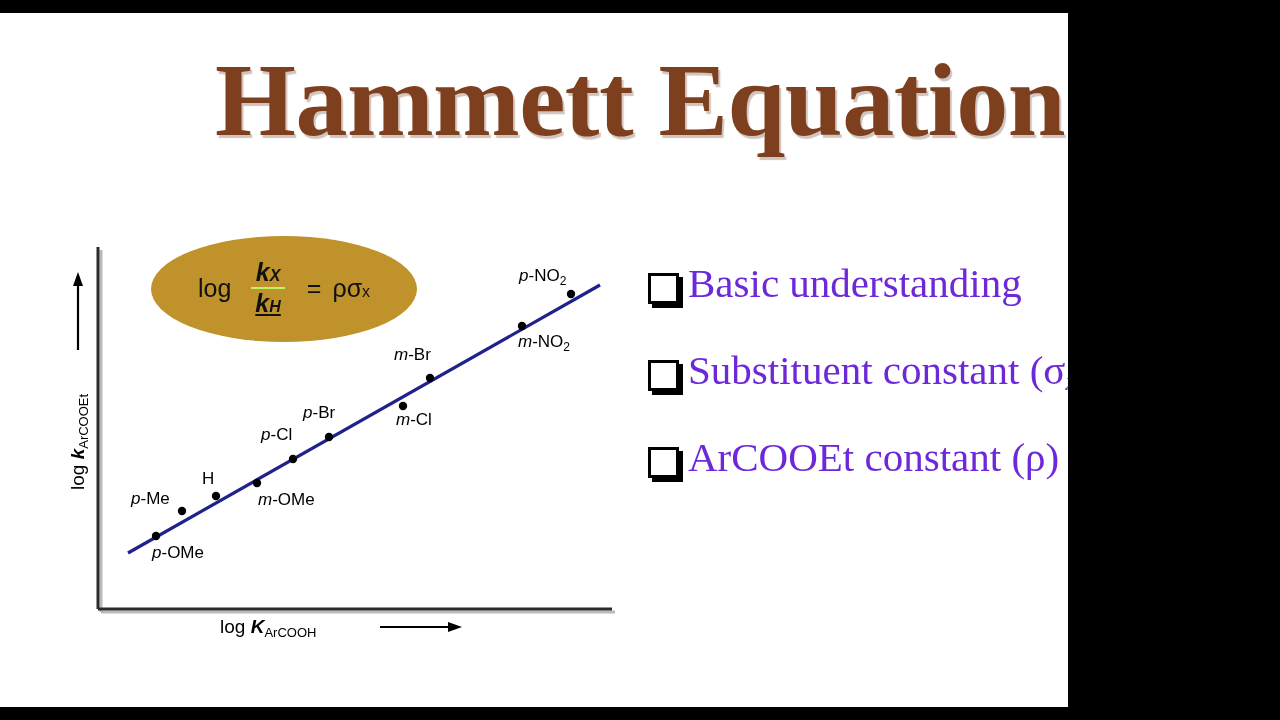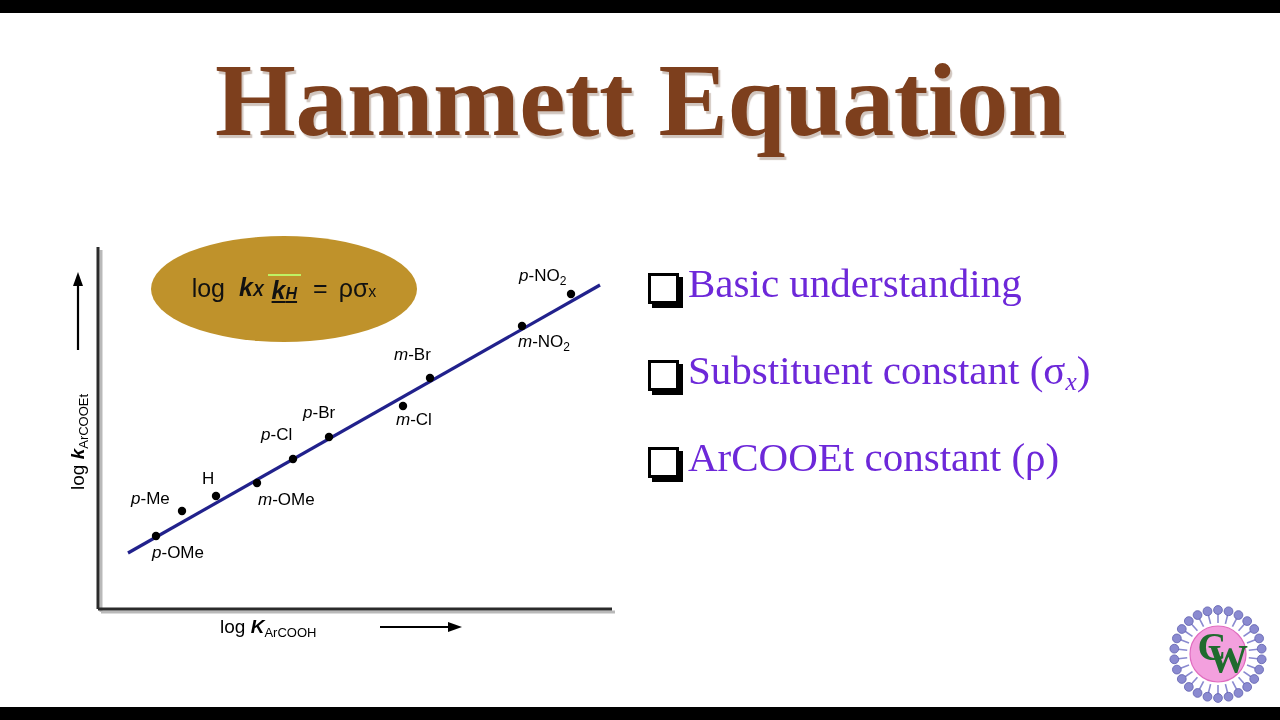--- a/index.html
+++ b/index.html
@@ -2,21 +2,21 @@
 <html><head>
 <meta charset="utf-8">
 <style>
   html, body {
     margin: 0;
     padding: 0;
     background: #000;
   }
   #slide {
     position: relative;
-    width: 1280px;
+    width: 1068px;
     height: 720px;
     background: #ffffff;
     overflow: hidden;
     font-family: "Liberation Serif", serif;
   }
   .letterbox {
     position: absolute;
     left: 0;
     width: 1280px;
     background: #000000;
@@ -90,24 +90,24 @@
     font-family: "Liberation Sans", sans-serif;
     font-size: 25px;
     color: #111;
     display: flex;
     align-items: center;
     gap: 9px;
     transform: translateY(-1px);
   }
   .frac {
     display: inline-flex;
-    flex-direction: row;
+    flex-direction: column;
     align-items: center;
     line-height: 1;
-    margin: 0 1px;
+    margin: 0 11px;
   }
   .frac .num { padding: 0 4px 2px 4px; }
   .frac .den { padding: 2px 4px 0 4px; border-top: 2px solid #bef264; text-decoration: underline; }
   .kv { font-style: italic; font-weight: 600; }
   .kv .s { font-size: 16px; font-style: italic; }
   .eqsign { padding: 0 2px; }
   .rho-sig .s { font-size: 16px; }
 
   
   #bullets {

